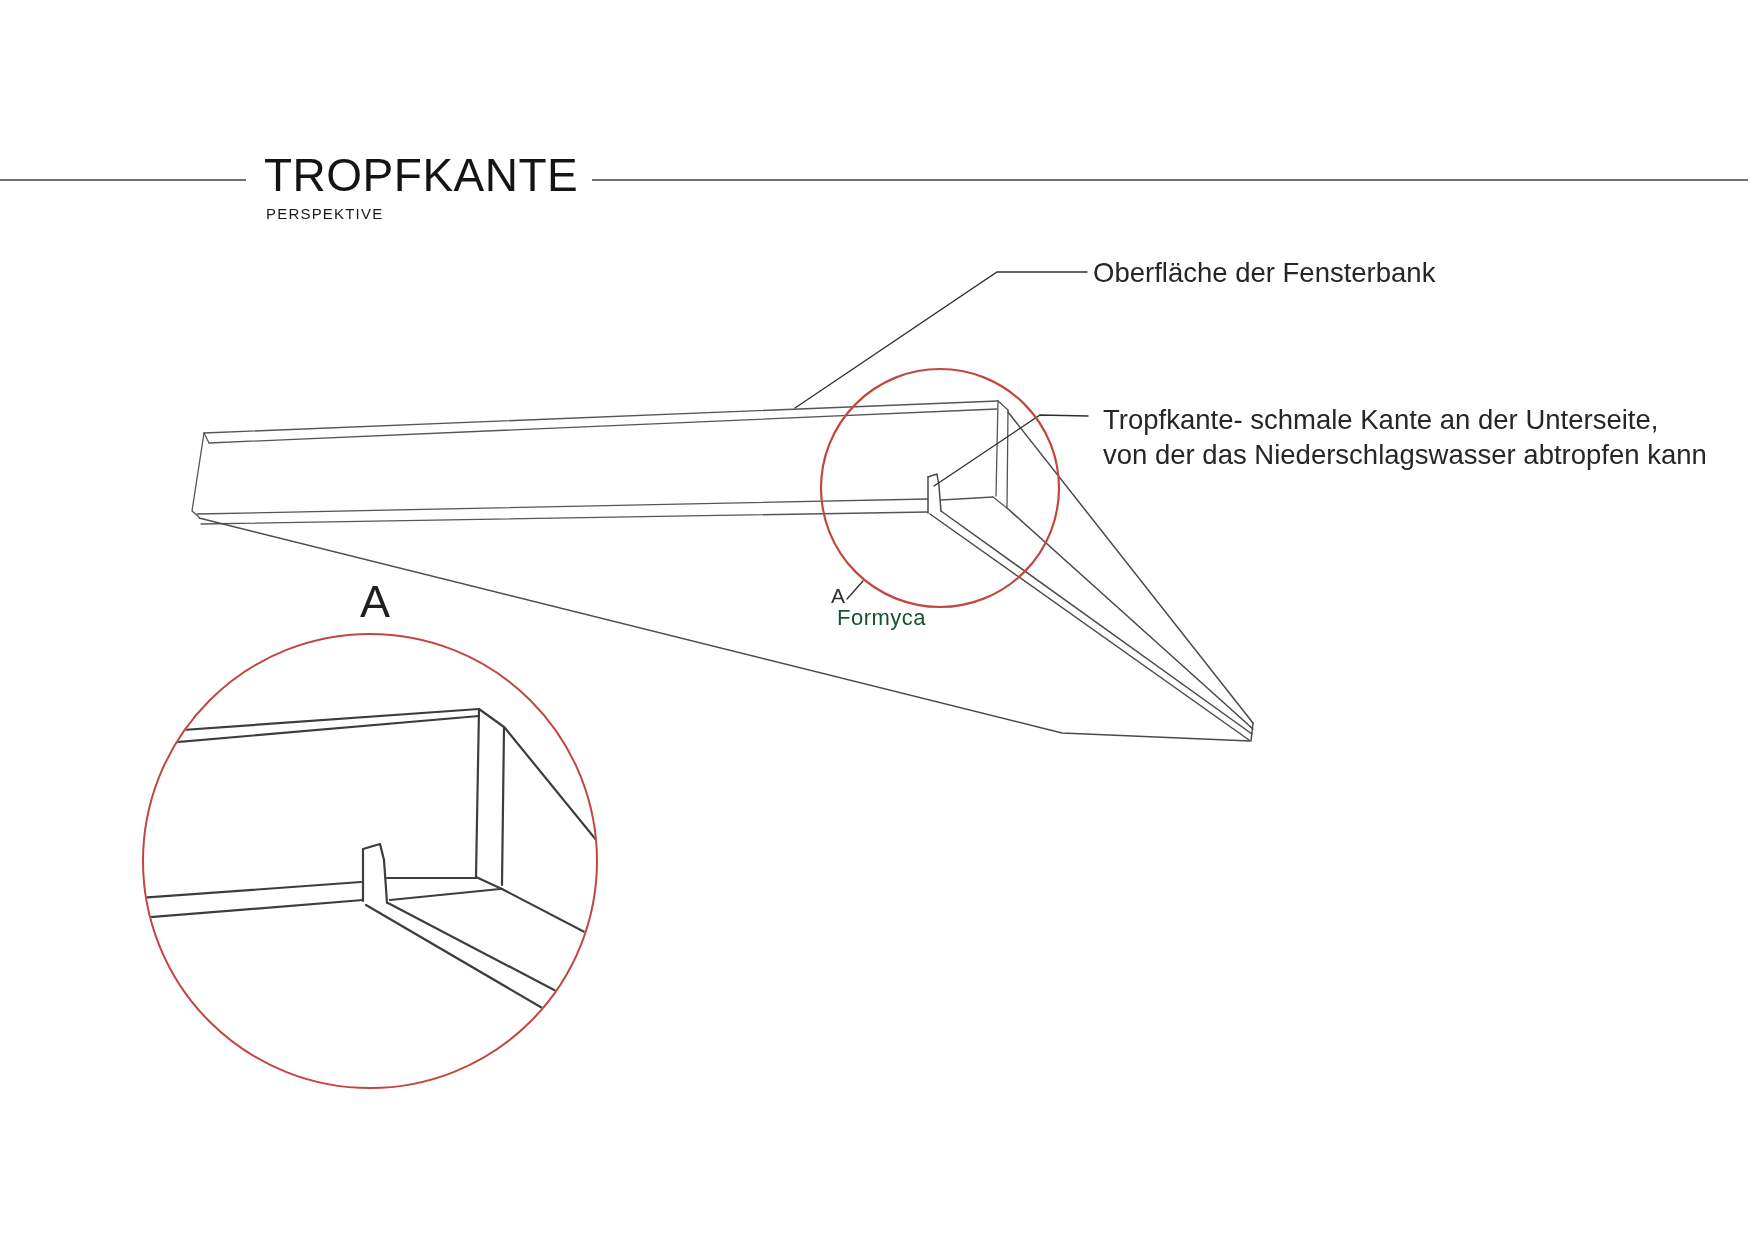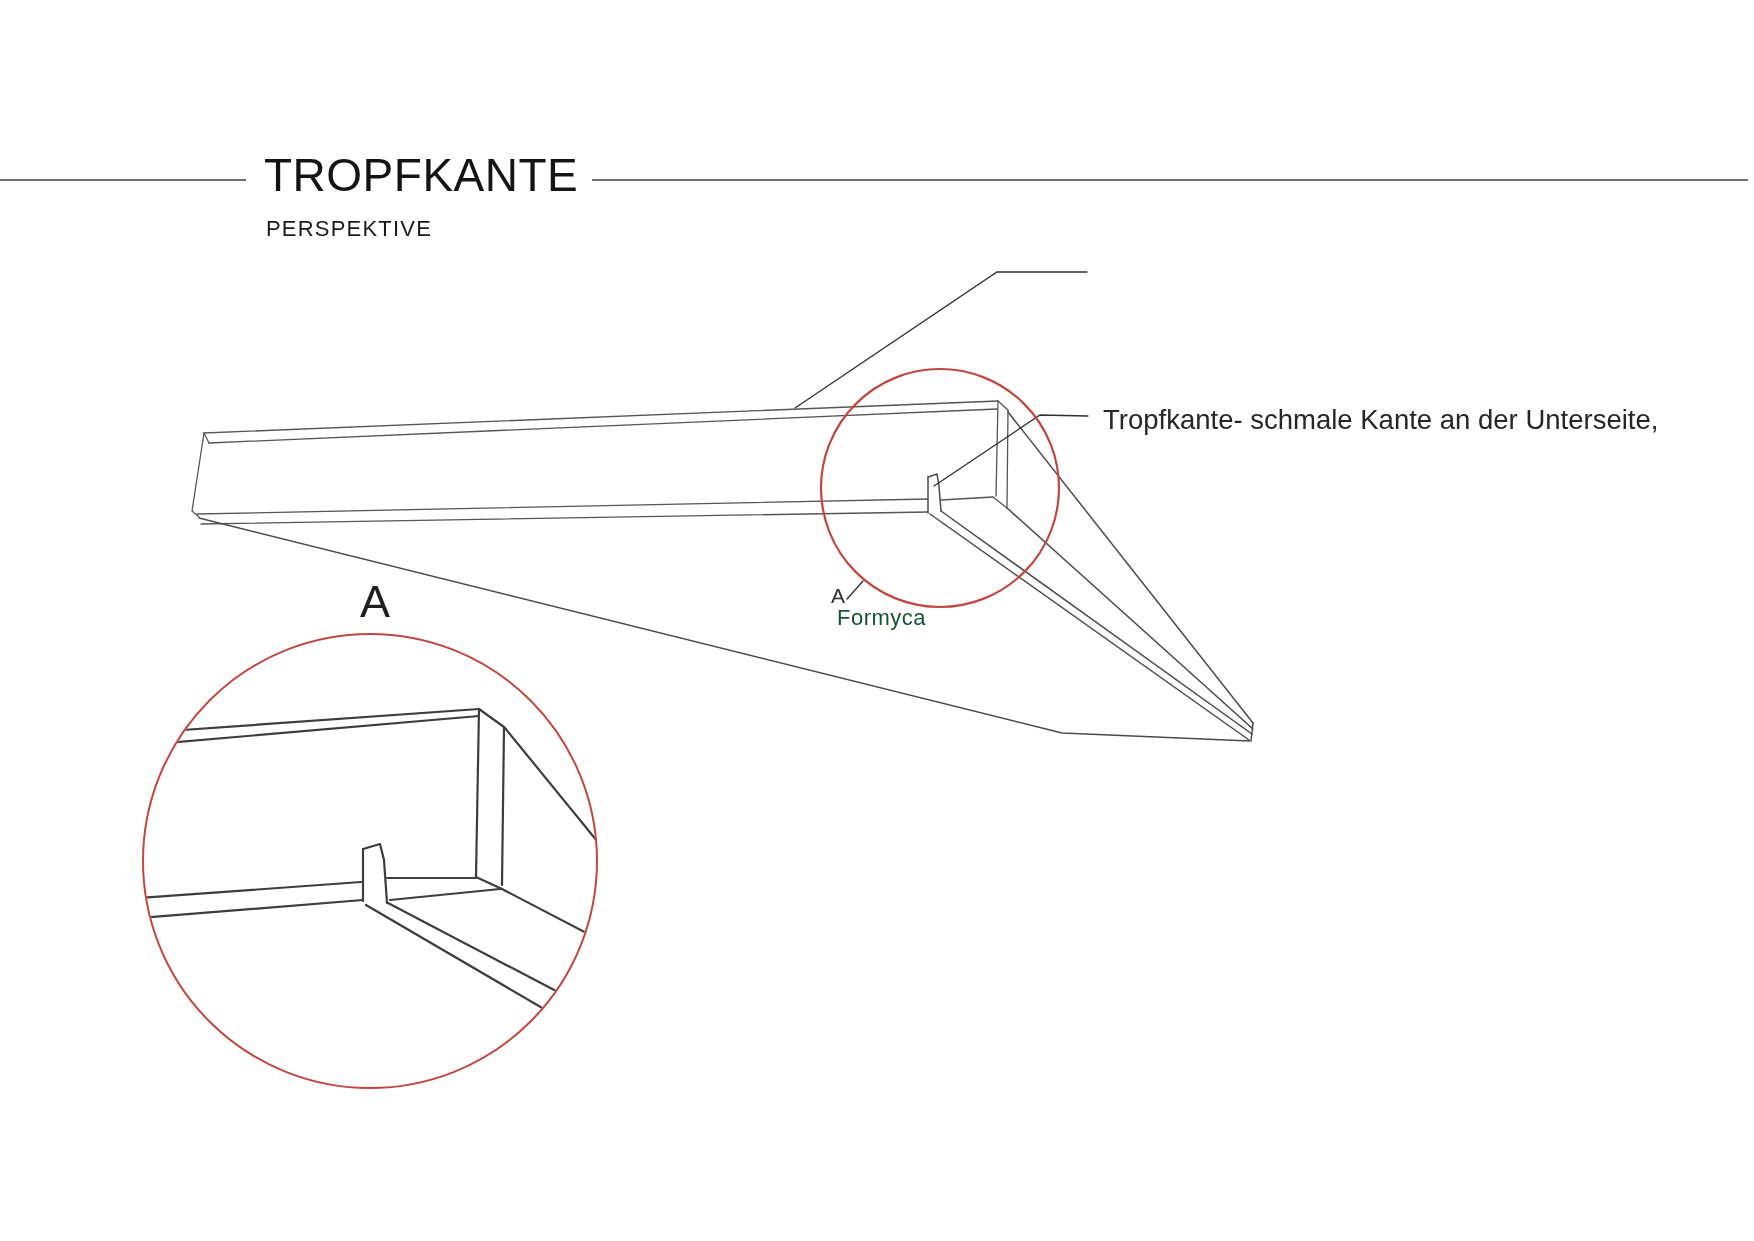--- a/index.html
+++ b/index.html
@@ -3,22 +3,22 @@
 <meta charset="utf-8">
 <style>
   html,body{margin:0;padding:0;background:#ffffff;}
   .slide{position:relative;width:1754px;height:1113px;background:#ffffff;overflow:hidden;
          font-family:"Liberation Sans",sans-serif;}
   .rule{position:absolute;height:2px;background:#707070;}
   .rule-left{left:0;top:179px;width:246px;}
   .rule-right{left:592px;top:179px;width:1156px;}
   .title{position:absolute;left:264px;top:152px;font-size:46px;line-height:1;
          letter-spacing:0.5px;color:#141414;white-space:nowrap;}
-  .subtitle{position:absolute;left:266px;top:206px;font-size:22px;line-height:1;
-         letter-spacing:1.2px;color:#1a1a1a;white-space:nowrap;margin-top:12px;}
+  .subtitle{position:absolute;left:266px;top:206px;font-size:15px;line-height:1;
+         letter-spacing:1.2px;color:#1a1a1a;white-space:nowrap;}
   .ann{position:absolute;color:#262626;font-weight:300;white-space:nowrap;}
   .ann-surface{left:1093px;top:258px;font-size:27.5px;line-height:30px;}
   .ann-dripedge{left:1091px;top:402px;font-size:27.5px;line-height:35px;margin-left:12px;}
   .marker-a{position:absolute;left:831px;top:584px;font-size:21px;color:#303030;}
   .watermark{position:absolute;left:837px;top:605px;font-size:22px;color:#14532d;
          letter-spacing:0.5px;}
   .detail-a{position:absolute;left:360px;top:576px;font-size:45px;color:#1f1f1f;}
   .footer-bar{position:absolute;left:0;top:1170px;width:1754px;height:71px;background:#9e9e9e;}
   svg.drawing{position:absolute;left:0;top:0;}
 </style>
@@ -88,23 +88,25 @@
       <path d="M390,900 L500,889"></path>
       <path d="M363,849 L363,901"></path>
       <path d="M363,849 L380,844 L384,860 L387,903"></path>
       <path d="M366,905 L556,1016"></path>
       <path d="M388,903 L577,1002"></path>
       <path d="M502,889 L600,940"></path>
       <path d="M505,728 L601,846"></path>
     </g>
   </svg>
 
+  <div class="ann ann-surface">Oberfläche der Fensterbank</div>
 
   <div class="ann ann-dripedge">
     <div>Tropfkante- schmale Kante an der Unterseite,</div>
+    <div>von der das Niederschlagswasser abtropfen kann</div>
   </div>
 
   <div class="marker-a">A</div>
   <div class="watermark">Formyca</div>
   <div class="detail-a">A</div>
 
   <div class="footer-bar"></div>
 </div>
 
 </body></html>

